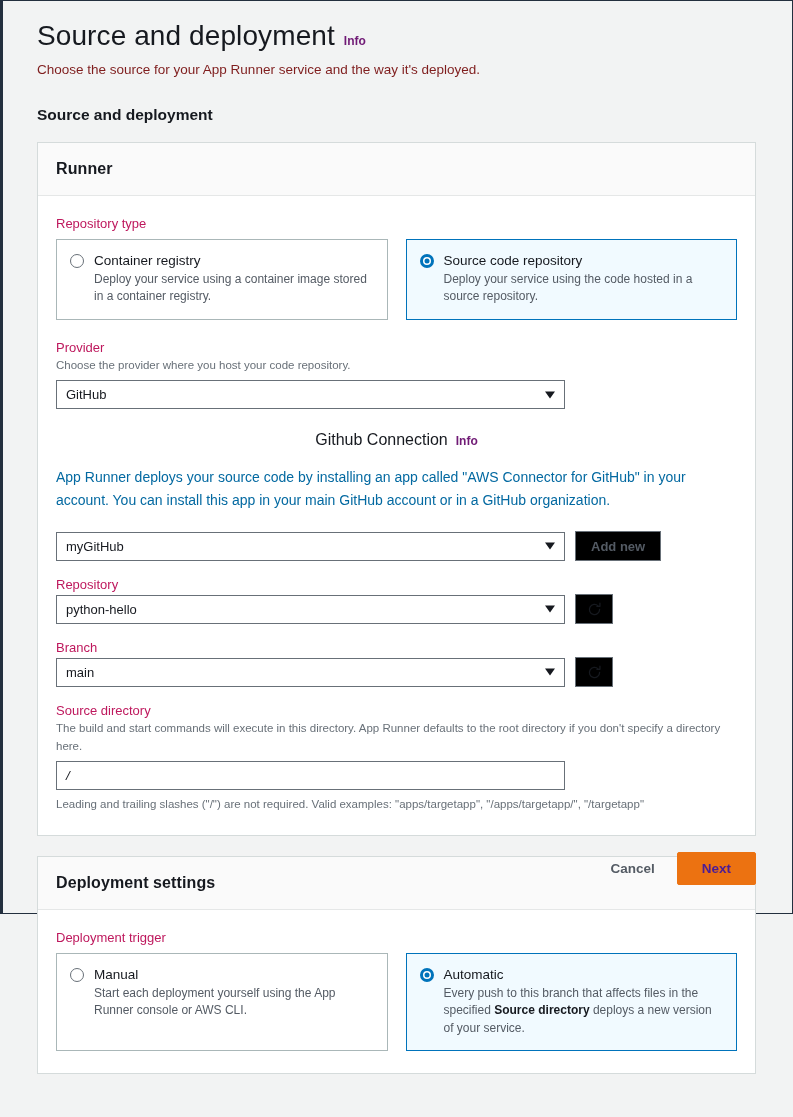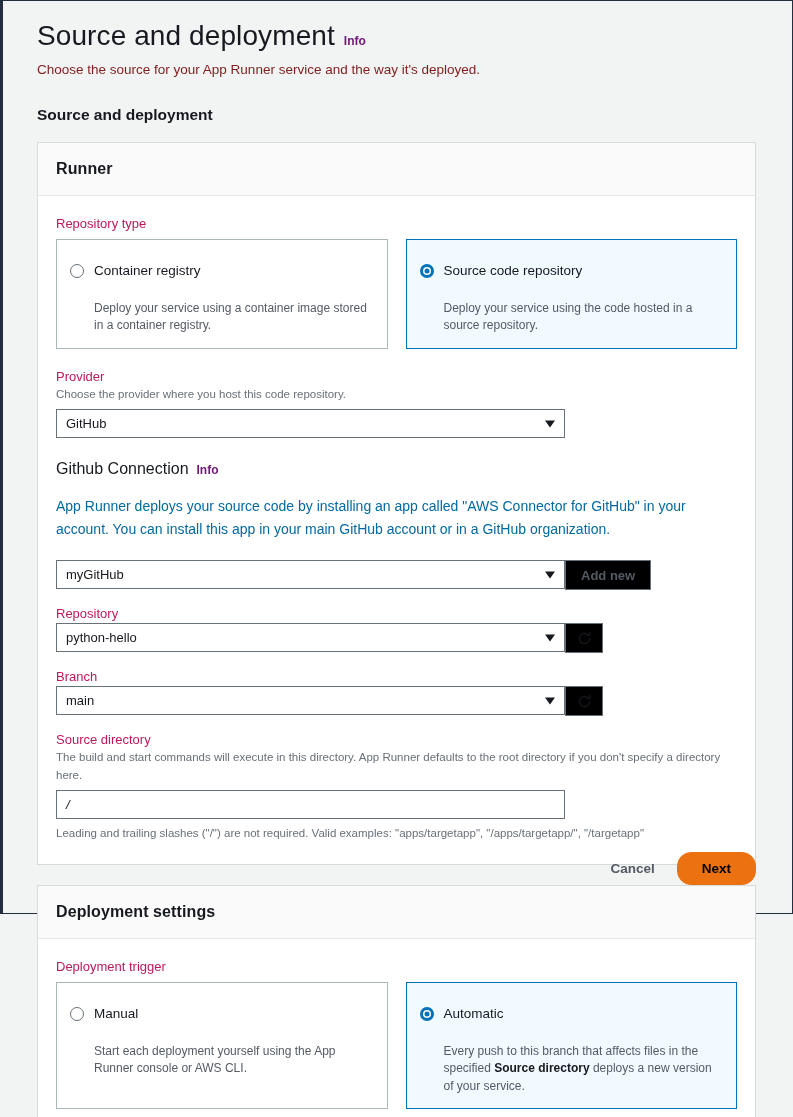--- a/index.html
+++ b/index.html
@@ -107,21 +107,21 @@
   
   .tile-row {
     display: flex;
     gap: 18px;
     margin-top: 8px;
   }
   .tile {
     flex: 1 1 0;
     border: 1px solid #aab7b8;
     background: #ffffff;
-    padding: 21px 13px 13px 13px;
+    padding: 11px 13px 13px 13px;
     display: flex;
     gap: 10px;
     align-items: flex-start;
     cursor: pointer;
     min-height: 72px;
   }
   .tile.selected {
     border: 1px solid #0073bb;
     background: #f1faff;
   }
@@ -153,28 +153,29 @@
   .tile-text { flex: 1 1 auto; }
   .tile-title {
     font-size: 13.5px;
     color: #16191f;
     line-height: 1.25;
   }
   .tile-desc {
     font-size: 12px;
     color: #545b64;
     line-height: 1.45;
-    margin-top: 20px;
+    margin-top: 1px;
   }
   .tile-desc b { font-weight: bold; color: #16191f; }
 
   
   .control-row {
     display: flex;
-    align-items: flex-start;
+    align-items: center;
+    gap: 10px;
   }
   .select {
     position: relative;
     height: 29px;
     border: 1px solid #687078;
     background: #ffffff;
     display: flex;
     align-items: center;
     padding: 0 30px 0 9px;
     font-size: 13px;
@@ -223,20 +224,21 @@
     padding: 0;
   }
   .btn-icon svg { display: block; }
 
   
   .sub-heading-row {
     display: flex;
     align-items: baseline;
     gap: 8px;
     margin-top: 22px;
+    justify-content: center;
   }
   .sub-heading {
     font-size: 16px;
     color: #16191f;
     font-weight: 400;
   }
   .paragraph {
     font-size: 14px;
     color: #0369a1;
     line-height: 1.62;
@@ -260,22 +262,22 @@
     color: #545b64;
     font-size: 13.5px;
     font-weight: bold;
     font-family: "Liberation Sans", sans-serif;
     cursor: pointer;
     padding: 6px 4px;
   }
   .btn-primary {
     background: #ec7211;
     border: 1px solid #ec7211;
-    border-radius: 14px;
-    color: #000000;
+    border-radius: 2px;
+    color: #4c1d95;
     font-size: 13.5px;
     font-weight: bold;
     font-family: "Liberation Sans", sans-serif;
     padding: 8px 24px;
     cursor: pointer;
   }
 </style>
 </head>
 <body>
 
@@ -308,21 +310,21 @@
             <span class="radio-outer"></span>
             <span class="tile-text">
               <span class="tile-title">Source code repository</span>
               <span class="tile-desc" style="display:block">Deploy your service using the code hosted in a source repository.</span>
             </span>
           </div>
         </div>
 
         <div style="margin-top:20px">
           <div class="field-label">Provider</div>
-          <div class="field-desc">Choose the provider where you host this code repository.</div>
+          <div class="field-desc">Choose the provider where you host your code repository.</div>
           <div class="select">
             <span>GitHub</span>
             <span class="caret"></span>
           </div>
         </div>
 
         <div class="sub-heading-row">
           <span class="sub-heading">Github Connection</span>
           <a class="info-link">Info</a>
         </div>

